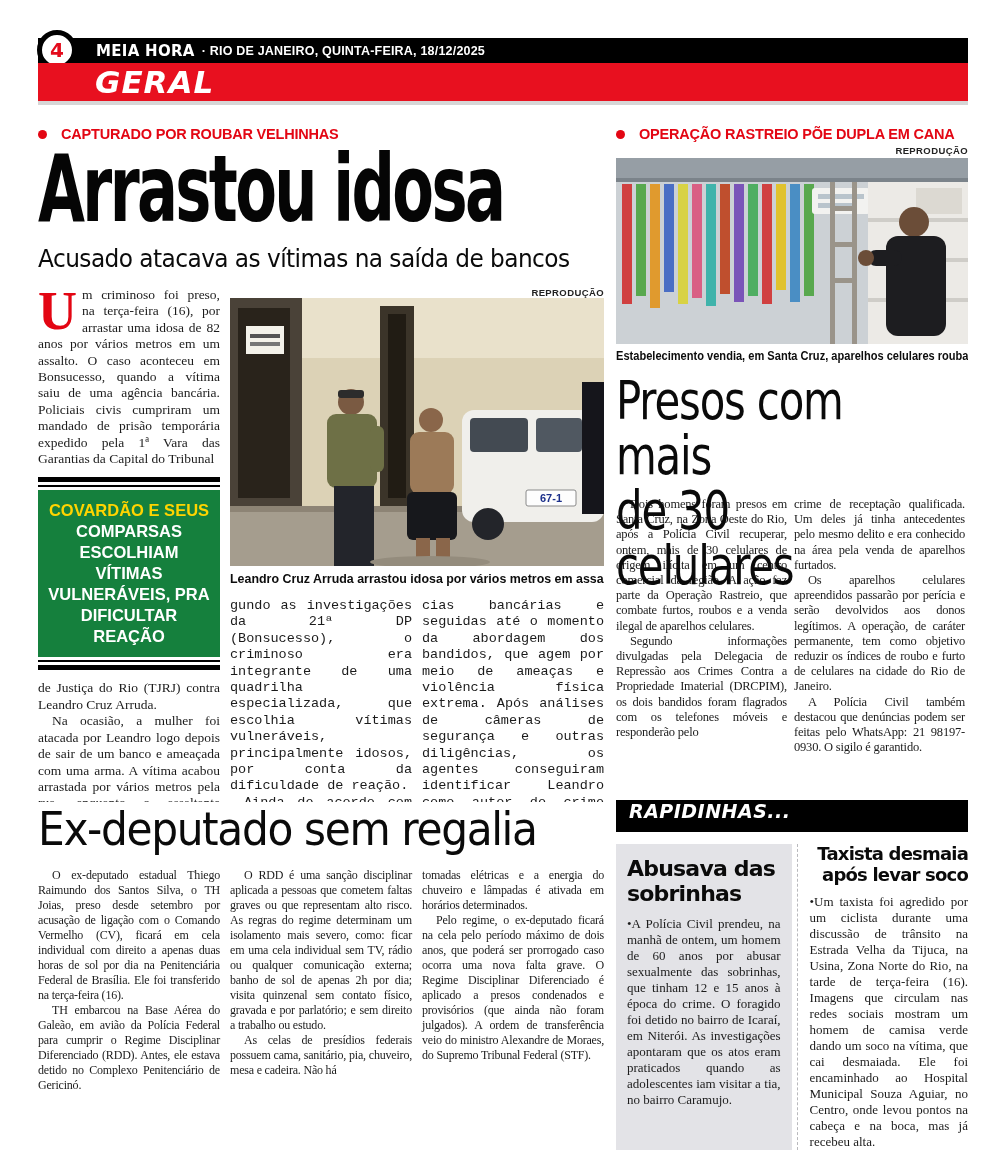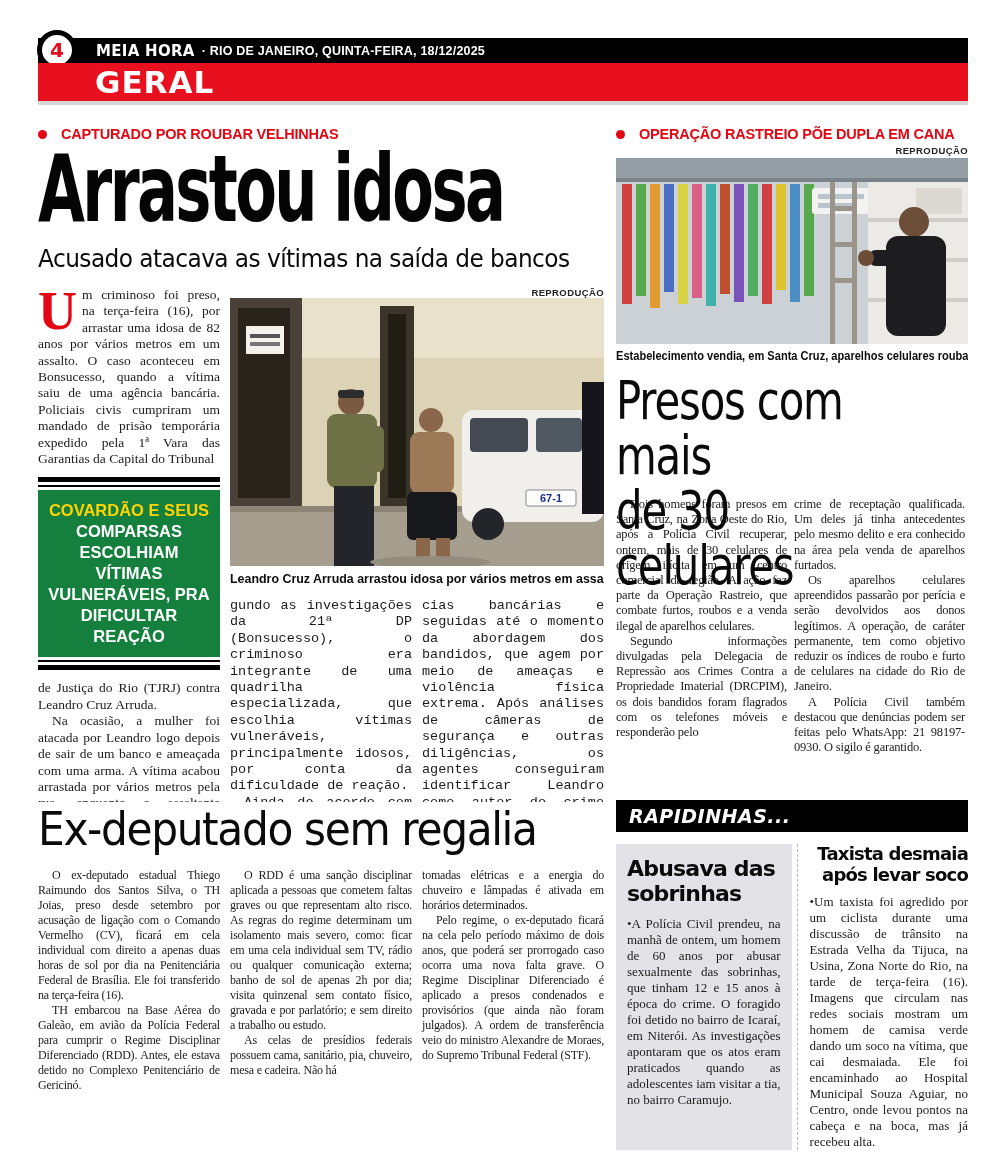--- a/index.html
+++ b/index.html
@@ -6,21 +6,21 @@
   body{width:1007px;height:1161px;position:relative;background:#fff;font-family:"Liberation Sans",sans-serif;color:#111;overflow:hidden;}
   .abs{position:absolute;}
   
   .topbar{position:absolute;left:38px;top:38px;width:930px;height:25px;background:#000;}
   .pagecircle{position:absolute;left:-1px;top:-8px;width:30px;height:30px;background:#fff;border:5px solid #000;border-radius:50%;
     display:flex;align-items:center;justify-content:center;font-weight:700;font-size:20px;color:#e30b1c;font-family:"DejaVu Sans",sans-serif;}
   .mast{position:absolute;left:58px;top:0;height:25px;display:flex;align-items:center;gap:7px;color:#fff;}
   .mast .mh{font-family:"DejaVu Sans",sans-serif;font-weight:700;font-size:15px;letter-spacing:.3px;}
   .mast .dl{font-weight:700;font-size:12.5px;letter-spacing:.2px;}
   .sectionbar{position:absolute;left:38px;top:63px;width:930px;height:38px;background:#e8101f;box-shadow:0 4px 0 #d6d6d6;}
-  .sectionbar .sec{position:absolute;left:57px;top:1px;font-family:"DejaVu Sans",sans-serif;font-weight:700;
+  .sectionbar .sec{position:absolute;left:57px;top:1px;font-family:"DejaVu Sans",sans-serif;font-style:italic;font-weight:700;
     font-size:31px;color:#fff;letter-spacing:1px;}
   
   .kicker{display:flex;align-items:center;gap:14px;color:#e30613;font-weight:700;font-size:14.5px;letter-spacing:-0.2px;white-space:nowrap;}
   .kicker .dot{width:9px;height:9px;border-radius:50%;background:#e30613;flex:0 0 auto;}
   .credit{font-size:9.5px;font-weight:700;color:#222;letter-spacing:.4px;text-align:right;}
   .caption{font-weight:700;font-size:13.5px;color:#0d0d0d;}
   .squeeze{display:inline-block;transform:scaleX(0.92);transform-origin:0 50%;white-space:nowrap;}
   .serif{font-family:"Liberation Serif",serif;color:#1b1b1b;text-align:justify;}
   .serif p{margin:0;}
   .serif p.ind{text-indent:14px;}
@@ -51,21 +51,21 @@
   .a2cols{display:flex;gap:7px;font-size:12.5px;line-height:15.2px;letter-spacing:-0.2px;}
   .a2cols .col{width:171px;}
   
   #a3{left:38px;top:800px;width:566px;height:352px;overflow:hidden;}
   .hl3{font-family:"DejaVu Sans",sans-serif;font-size:47px;line-height:1.05;letter-spacing:-1.5px;color:#0a0a0a;
     white-space:nowrap;transform:scaleX(0.9);transform-origin:0 0;margin:4px 0 12px 0;height:52px;}
   .a3cols{display:flex;gap:10px;font-size:12px;line-height:15px;letter-spacing:-0.2px;}
   .a3cols .col{width:182px;}
   
   #rap{left:616px;top:800px;width:352px;height:352px;overflow:hidden;}
-  .rapbar{height:32px;background:#000;display:flex;align-items:center;padding-left:13px;}
+  .rapbar{height:32px;background:#000;display:flex;align-items:flex-start;padding-left:13px;}
   .rapbar .t{color:#fff;font-family:"DejaVu Sans",sans-serif;font-style:italic;font-weight:700;font-size:19px;letter-spacing:.5px;}
   .raprow{display:flex;gap:0;margin-top:12px;}
   .rapitem1{width:178px;background:#e3e3e7;padding:12px 11px;box-sizing:border-box;}
   .rapitem2{width:174px;box-sizing:border-box;border-left:1px dashed #b9b9bd;padding-left:12px;margin-left:5px;}
   .raphl{font-family:"DejaVu Sans",sans-serif;font-weight:700;font-size:22px;line-height:1.15;letter-spacing:-0.8px;color:#0a0a0a;margin-bottom:9px;}
   .raphl2{font-size:18px;text-align:right;}
   .rapbody{font-size:13px;line-height:16px;}
 </style>
 </head>
 <body>

